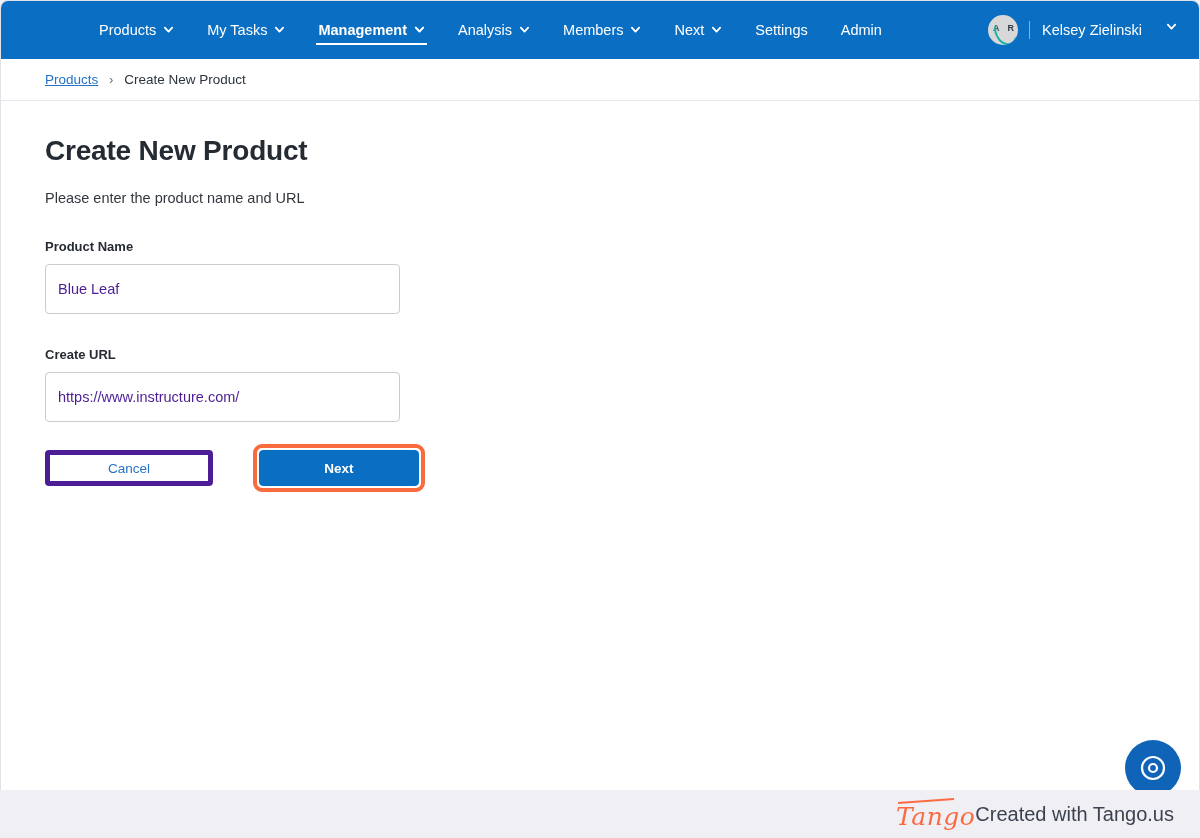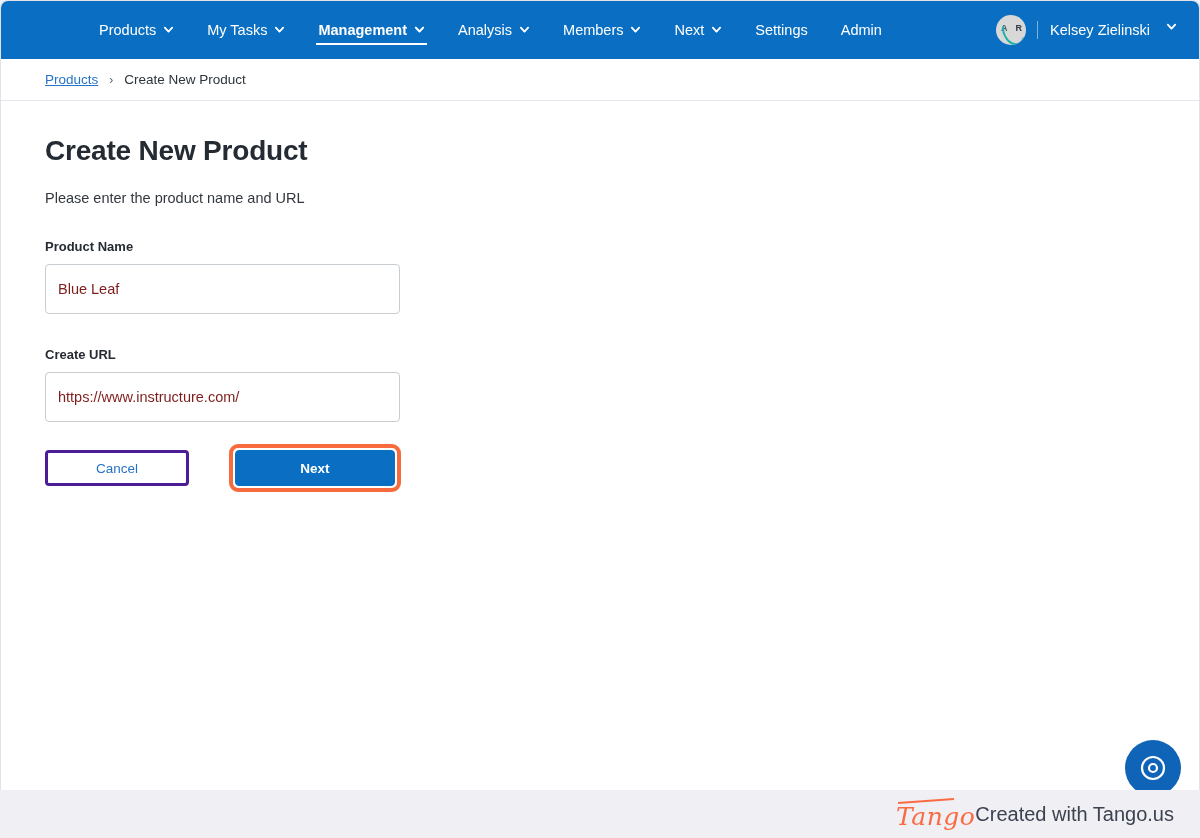--- a/index.html
+++ b/index.html
@@ -129,21 +129,21 @@
     transform: rotate(-28deg);
   }
   .logo-divider {
     width: 1px;
     height: 18px;
     background: #7fb3dd;
     margin: 0 12px 0 11px;
   }
   .user-menu {
     display: flex;
-    gap: 16px;
+    gap: 24px;
     color: #ffffff;
     font-size: 14.5px;
     cursor: pointer;
     white-space: nowrap;
   }
 
   
   .breadcrumb-bar {
     height: 42px;
     display: flex;
@@ -200,21 +200,21 @@
     margin-bottom: 10px;
   }
   .text-input {
     width: 355px;
     height: 50px;
     border: 1px solid #c7cdd1;
     border-radius: 4px;
     background: #ffffff;
     font-family: "Liberation Sans", sans-serif;
     font-size: 14.5px;
-    color: #7f1d1d;
+    color: #4c1d95;
     padding: 8px 12px;
     box-sizing: border-box;
     outline: none;
   }
 
   .button-row {
     margin-top: 28px;
     display: flex;
     align-items: center;
     gap: 22px;
@@ -224,23 +224,23 @@
     border-radius: 4px;
     font-family: "Liberation Sans", sans-serif;
     font-size: 13.5px;
     cursor: pointer;
     display: inline-flex;
     align-items: center;
     justify-content: center;
     box-sizing: border-box;
   }
   .btn-cancel {
-    width: 144px;
-    background: #ffffff;
-    border: 3px solid #4c1d95;
+    width: 168px;
+    background: #ffffff;
+    border: 5px solid #4c1d95;
     color: #2573c7;
   }
   .btn-next-wrap {
     position: relative;
     display: inline-flex;
     margin-left: 24px;
   }
   .btn-next {
     width: 160px;
     background: #0a6fc2;

